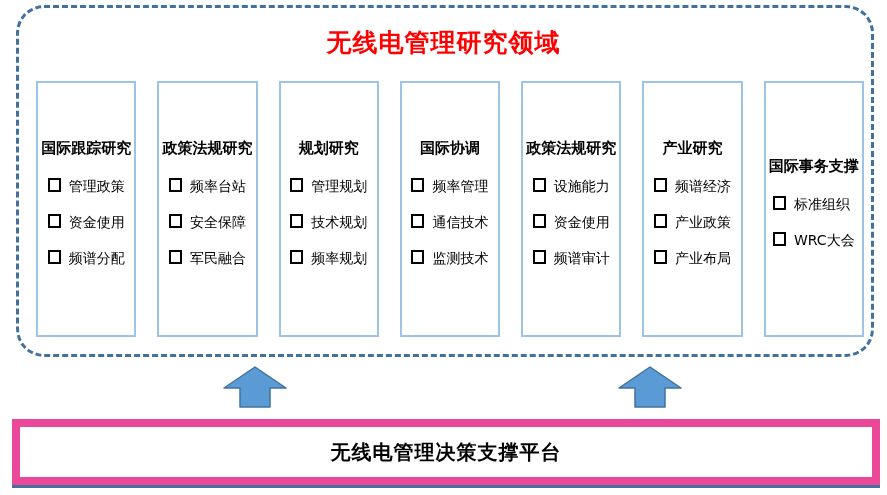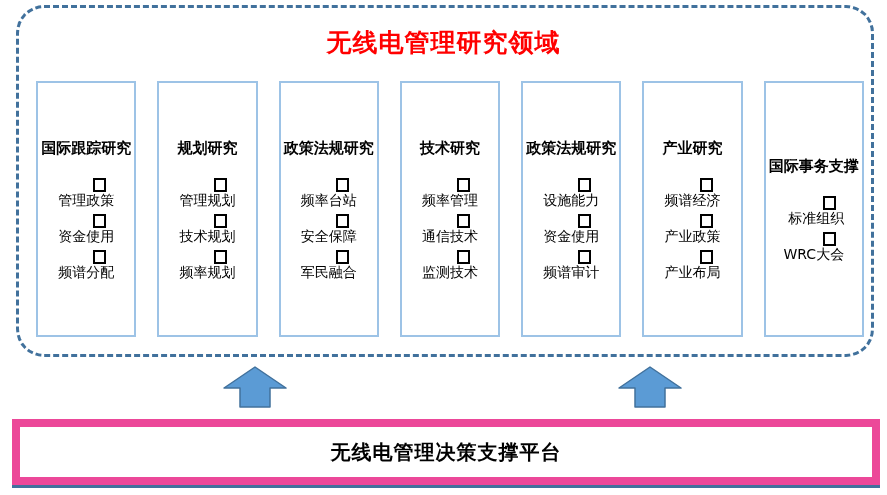--- a/index.html
+++ b/index.html
@@ -65,24 +65,23 @@
     text-align: center;
     margin-bottom: 13px;
     white-space: nowrap;
   }
   .col-items {
     display: flex;
     flex-direction: column;
   }
   .item {
     display: flex;
-    align-items: flex-end;
+    align-items: flex-start;
     margin: 7px 0;
     height: 22px;
-    flex-direction: column;
   }
   .bullet {
     width: 9px;
     height: 10px;
     border: 2px solid #000000;
     margin-right: 8px;
     flex: 0 0 auto;
     background: #ffffff;
   }
   .item-label {
@@ -143,57 +142,57 @@
             <span class="item-label">资金使用</span>
           </div>
         <div class="item">
             <span class="bullet"></span>
             <span class="item-label">频谱分配</span>
           </div>
       </div>
     </div>
 
     <div class="col">
+      <div class="col-title">政策法规研究</div>
+      <div class="col-items">
+        <div class="item">
+            <span class="bullet"></span>
+            <span class="item-label">频率台站</span>
+          </div>
+        <div class="item">
+            <span class="bullet"></span>
+            <span class="item-label">安全保障</span>
+          </div>
+        <div class="item">
+            <span class="bullet"></span>
+            <span class="item-label">军民融合</span>
+          </div>
+      </div>
+    </div>
+
+    <div class="col">
       <div class="col-title">规划研究</div>
       <div class="col-items">
         <div class="item">
             <span class="bullet"></span>
             <span class="item-label">管理规划</span>
           </div>
         <div class="item">
             <span class="bullet"></span>
             <span class="item-label">技术规划</span>
           </div>
         <div class="item">
             <span class="bullet"></span>
             <span class="item-label">频率规划</span>
           </div>
       </div>
     </div>
 
     <div class="col">
-      <div class="col-title">政策法规研究</div>
-      <div class="col-items">
-        <div class="item">
-            <span class="bullet"></span>
-            <span class="item-label">频率台站</span>
-          </div>
-        <div class="item">
-            <span class="bullet"></span>
-            <span class="item-label">安全保障</span>
-          </div>
-        <div class="item">
-            <span class="bullet"></span>
-            <span class="item-label">军民融合</span>
-          </div>
-      </div>
-    </div>
-
-    <div class="col">
-      <div class="col-title">技术研究</div>
+      <div class="col-title">国际协调</div>
       <div class="col-items">
         <div class="item">
             <span class="bullet"></span>
             <span class="item-label">频率管理</span>
           </div>
         <div class="item">
             <span class="bullet"></span>
             <span class="item-label">通信技术</span>
           </div>
         <div class="item">

